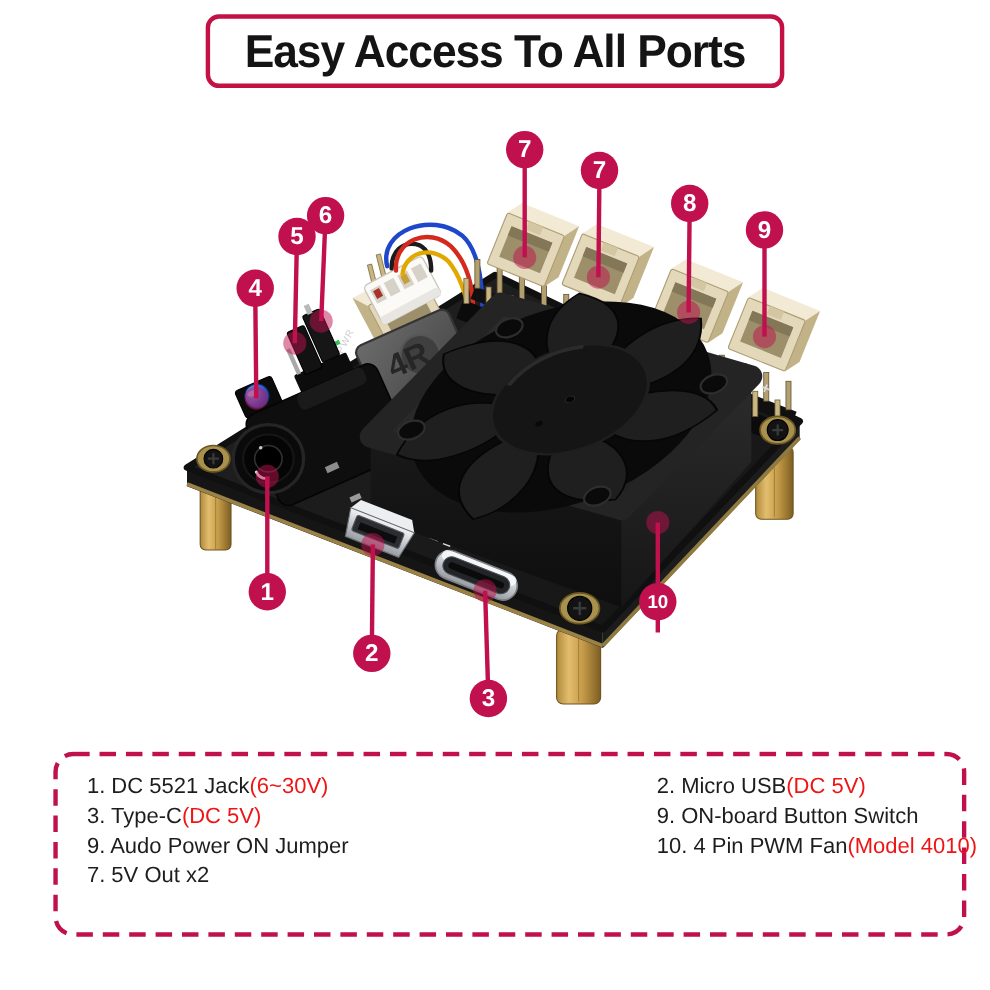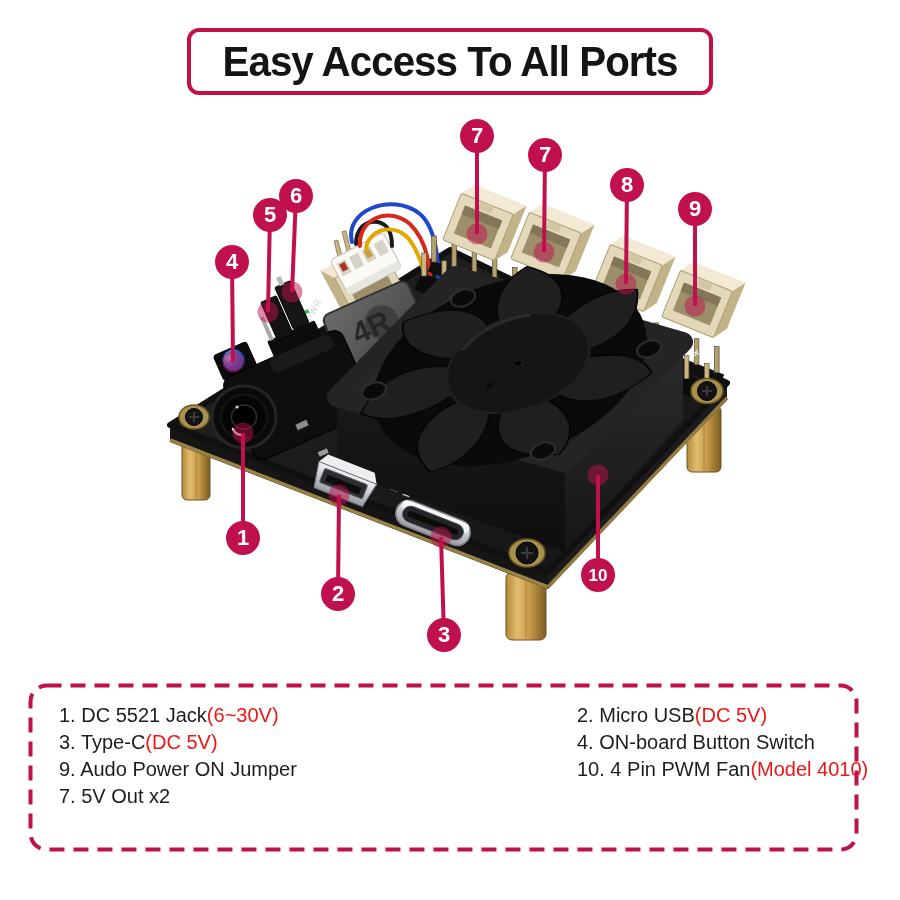--- a/index.html
+++ b/index.html
@@ -4,36 +4,36 @@
 <style>
   :root{
     --accent:#c0104e;
     --title_border:#c41144;
     --legend_red:#ee1515;
   }
   html,body{margin:0;padding:0;background:#fff;}
   .stage{position:relative;width:900px;height:900px;background:#fff;overflow:hidden;
          font-family:"Liberation Sans",sans-serif;}
   
-  .title-box{position:absolute;left:187px;top:28px;width:526px;height:67px;
+  .title-box{position:absolute;left:187px;top:13px;width:526px;height:67px;
     border:4px solid var(--title_border,#c41144);border-radius:12px;background:#fff;
     display:flex;align-items:center;justify-content:center;box-sizing:border-box;}
   .title-text{font-size:42px;font-weight:700;color:#141414;letter-spacing:-1px;
     transform:scaleX(.96);white-space:nowrap;}
   
   .board-svg{position:absolute;left:0;top:0;pointer-events:none;}
   .callout-line{stroke:var(--accent,#c0104e);stroke-width:4;}
   .callout-dot{fill:var(--accent,#c0104e);opacity:.5;}
   
   .badge{position:absolute;width:34px;height:34px;border-radius:50%;
     background:var(--accent,#c0104e);color:#fff;font-weight:700;font-size:22px;
     display:flex;align-items:center;justify-content:center;line-height:1;}
   .badge.sm{font-size:17px;}
   
-  .legend{position:absolute;left:28px;top:683px;width:831px;height:169px;box-sizing:border-box;}
+  .legend{position:absolute;left:48px;top:683px;width:831px;height:169px;box-sizing:border-box;}
   .legend-border{position:absolute;left:0;top:0;}
   .legend-border-rect{stroke:var(--accent,#c0104e);}
   .legend-cols{position:absolute;left:0;top:19px;width:100%;}
   .legend-col{position:absolute;top:0;}
   .legend-col.left{left:31px;}
   .legend-col.right{left:502px;margin-left:47px;}
   .legend-row{height:27px;display:flex;align-items:center;font-size:20px;color:#1d1d1d;white-space:nowrap;}
   .lr{color:var(--legend_red,#ee1515);text-align:right;}
 </style>
 </head>
@@ -321,21 +321,21 @@
   <div class="badge" style="left:226px;top:521px">1</div>
   <div class="badge" style="left:321px;top:577px">2</div>
   <div class="badge" style="left:427px;top:618px">3</div>
   <div class="badge" style="left:215px;top:245px">4</div>
   <div class="badge" style="left:253px;top:198px">5</div>
   <div class="badge" style="left:279px;top:179px">6</div>
   <div class="badge" style="left:460px;top:119px">7</div>
   <div class="badge" style="left:528px;top:138px">7</div>
   <div class="badge" style="left:610px;top:168px">8</div>
   <div class="badge" style="left:678px;top:192px">9</div>
-  <div class="badge sm" style="left:581px;top:558px">10</div>
+  <div class="badge sm" style="left:581px;top:530px">10</div>
 
   <div class="legend">
     <svg class="legend-border" width="831" height="169">
       <rect class="legend-border-rect" x="2.5" y="2.5" width="826" height="164" rx="16" fill="none" stroke-width="4" stroke-dasharray="15 9"></rect>
     </svg>
     <div class="legend-cols">
       <div class="legend-col left">
         <div class="legend-row">
             <span>1. DC 5521 Jack </span>
             <span class="lr">(6~30V)</span>
@@ -352,21 +352,21 @@
             <span>7. 5V Out x2</span>
             <span class="lr"></span>
           </div>
       </div>
       <div class="legend-col right">
         <div class="legend-row">
             <span>2. Micro USB </span>
             <span class="lr">(DC 5V)</span>
           </div>
         <div class="legend-row">
-            <span>4. ON-board Button Switch</span>
+            <span>9. ON-board Button Switch</span>
             <span class="lr"></span>
           </div>
         <div class="legend-row">
             <span>10. 4 Pin PWM Fan </span>
             <span class="lr">(Model 4010)</span>
           </div>
       </div>
     </div>
   </div>
 

